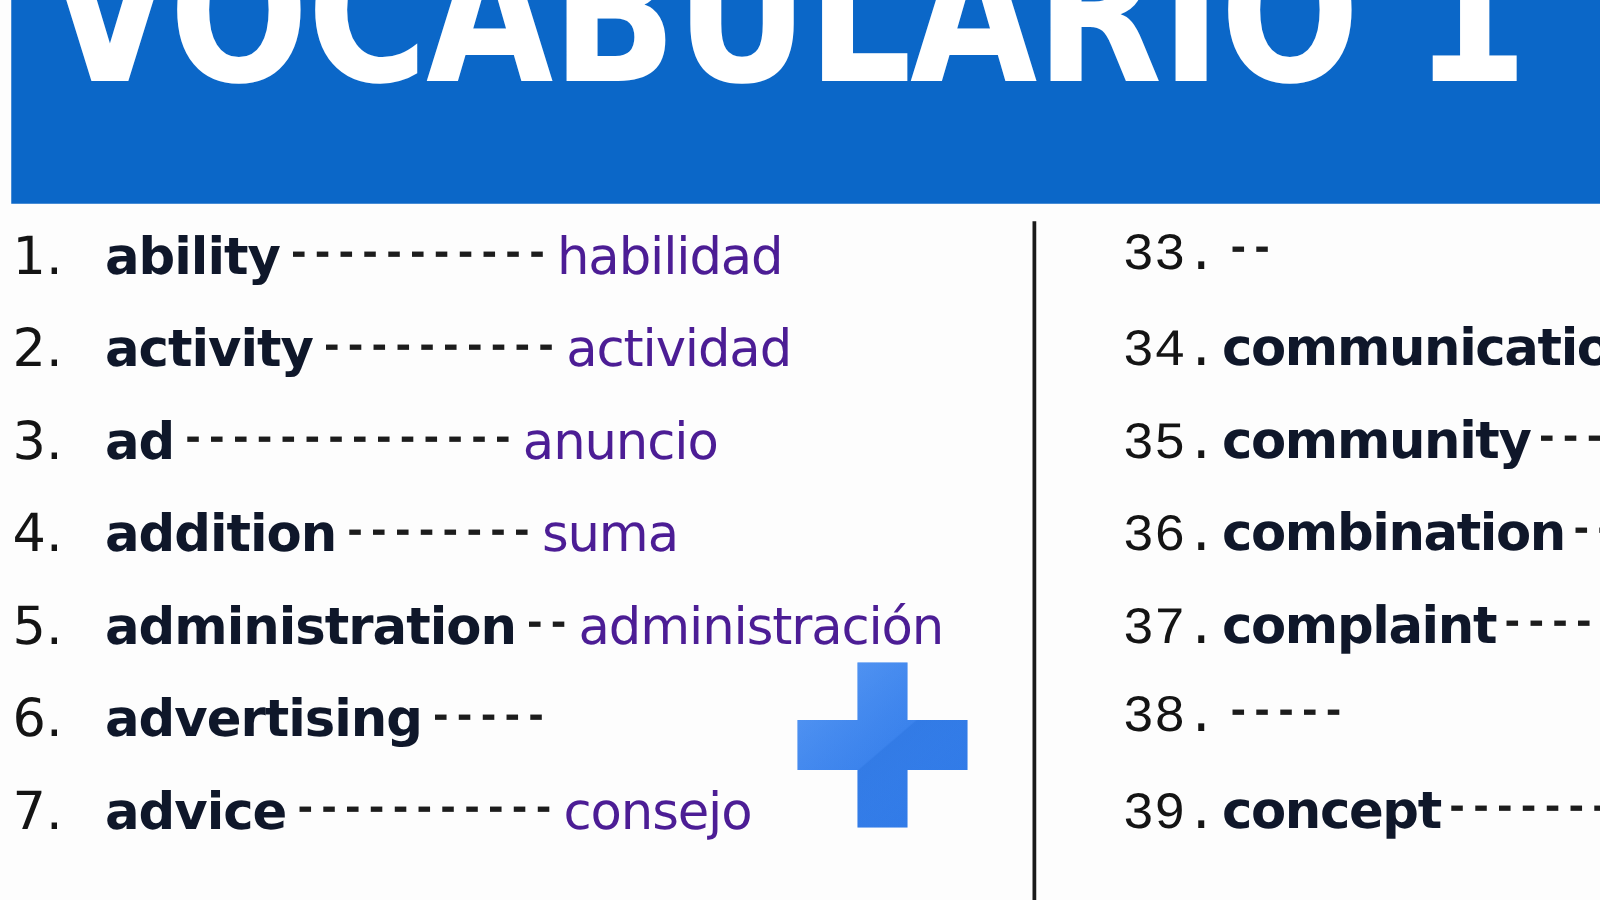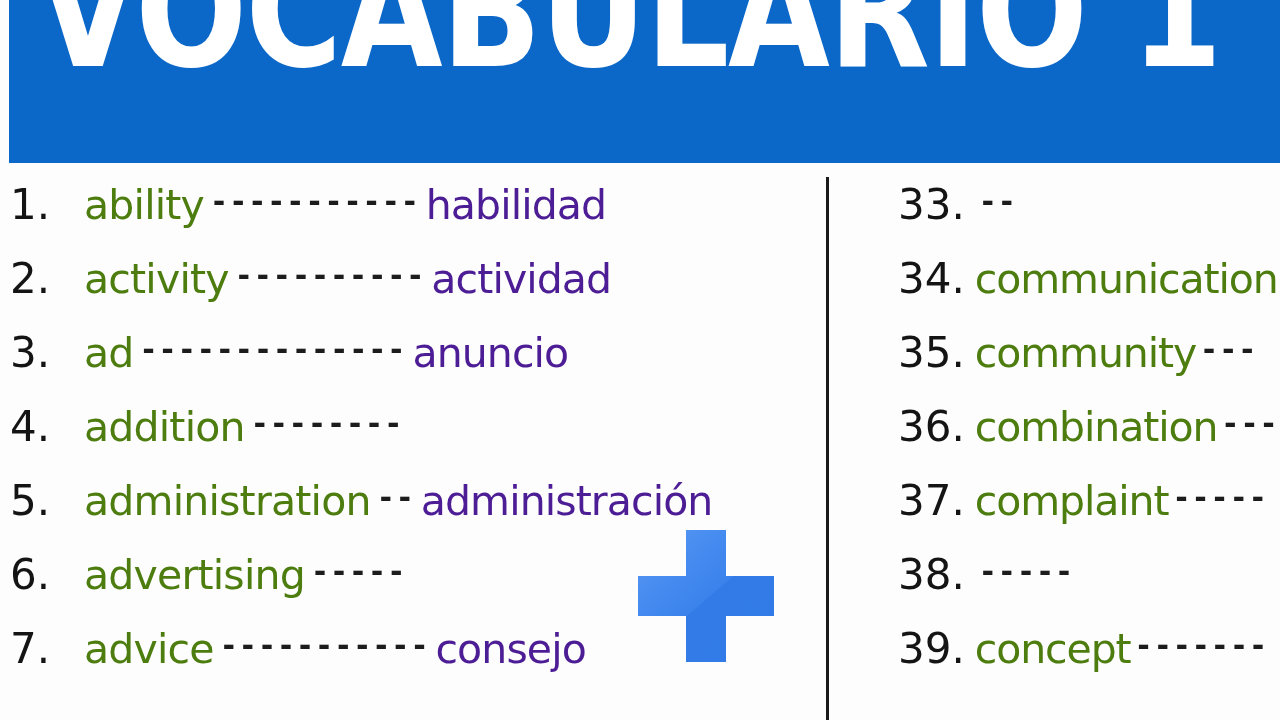--- a/index.html
+++ b/index.html
@@ -96,28 +96,29 @@
     font-weight: 400;
     font-size: 42px;
     color: #141414;
   }
   #left-column .row-num {
     width: 74px;
     flex: 0 0 74px;
   }
   #right-column .row-num {
     flex: 0 0 auto;
-    margin-right: 10px;
+    margin-right: 4px;
+    font-family: Liberation Mono, monospace;
   }
 
   .row-en {
     font-family: "DejaVu Sans", sans-serif;
-    font-weight: 400;
+    font-weight: 700;
     font-size: 41px;
-    color: #4d7c0f;
+    color: #0f172a;
     letter-spacing: -0.8px;
   }
   #right-column .row-en { letter-spacing: -1.1px; }
 
   .row-dash {
     font-family: "DejaVu Sans Mono", monospace;
     font-weight: 700;
     font-size: 30px;
     color: #1c1c1c;
     letter-spacing: 1px;
@@ -176,20 +177,21 @@
         <div class="vocab-row">
           <span class="row-num">3.</span>
           <span class="row-en">ad</span>
           <span class="row-dash">--------------</span>
           <span class="row-es">anuncio</span>
         </div>
         <div class="vocab-row">
           <span class="row-num">4.</span>
           <span class="row-en">addition</span>
           <span class="row-dash">--------</span>
+          <span class="row-es">suma</span>
         </div>
         <div class="vocab-row">
           <span class="row-num">5.</span>
           <span class="row-en">administration</span>
           <span class="row-dash">--</span>
           <span class="row-es">administración</span>
         </div>
         <div class="vocab-row">
           <span class="row-num">6.</span>
           <span class="row-en">advertising</span>

